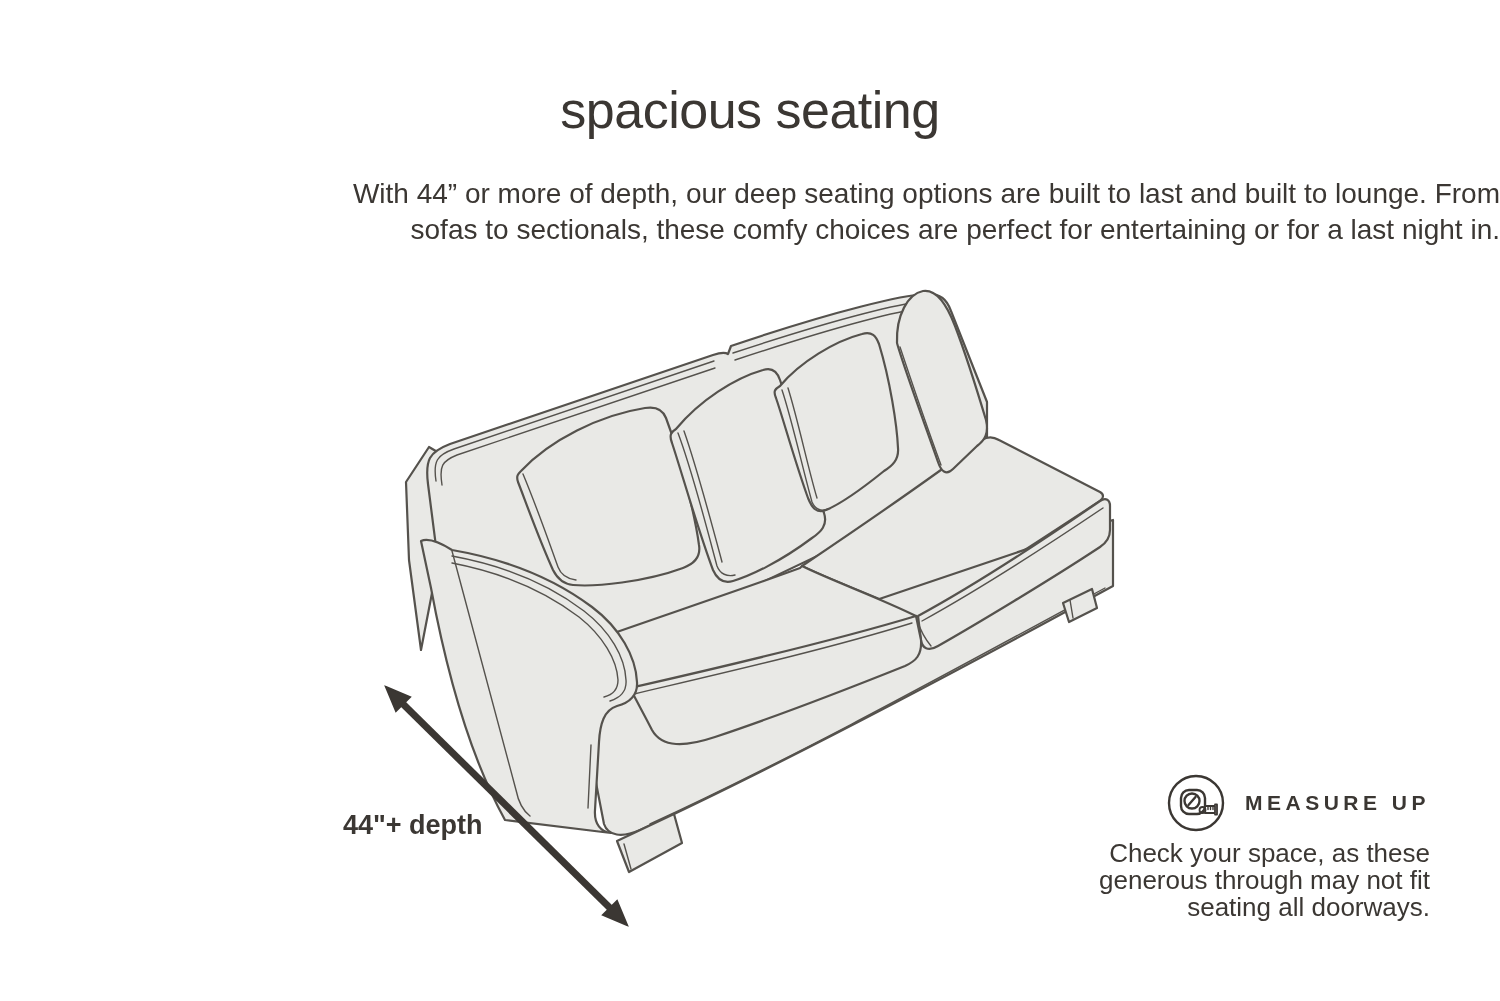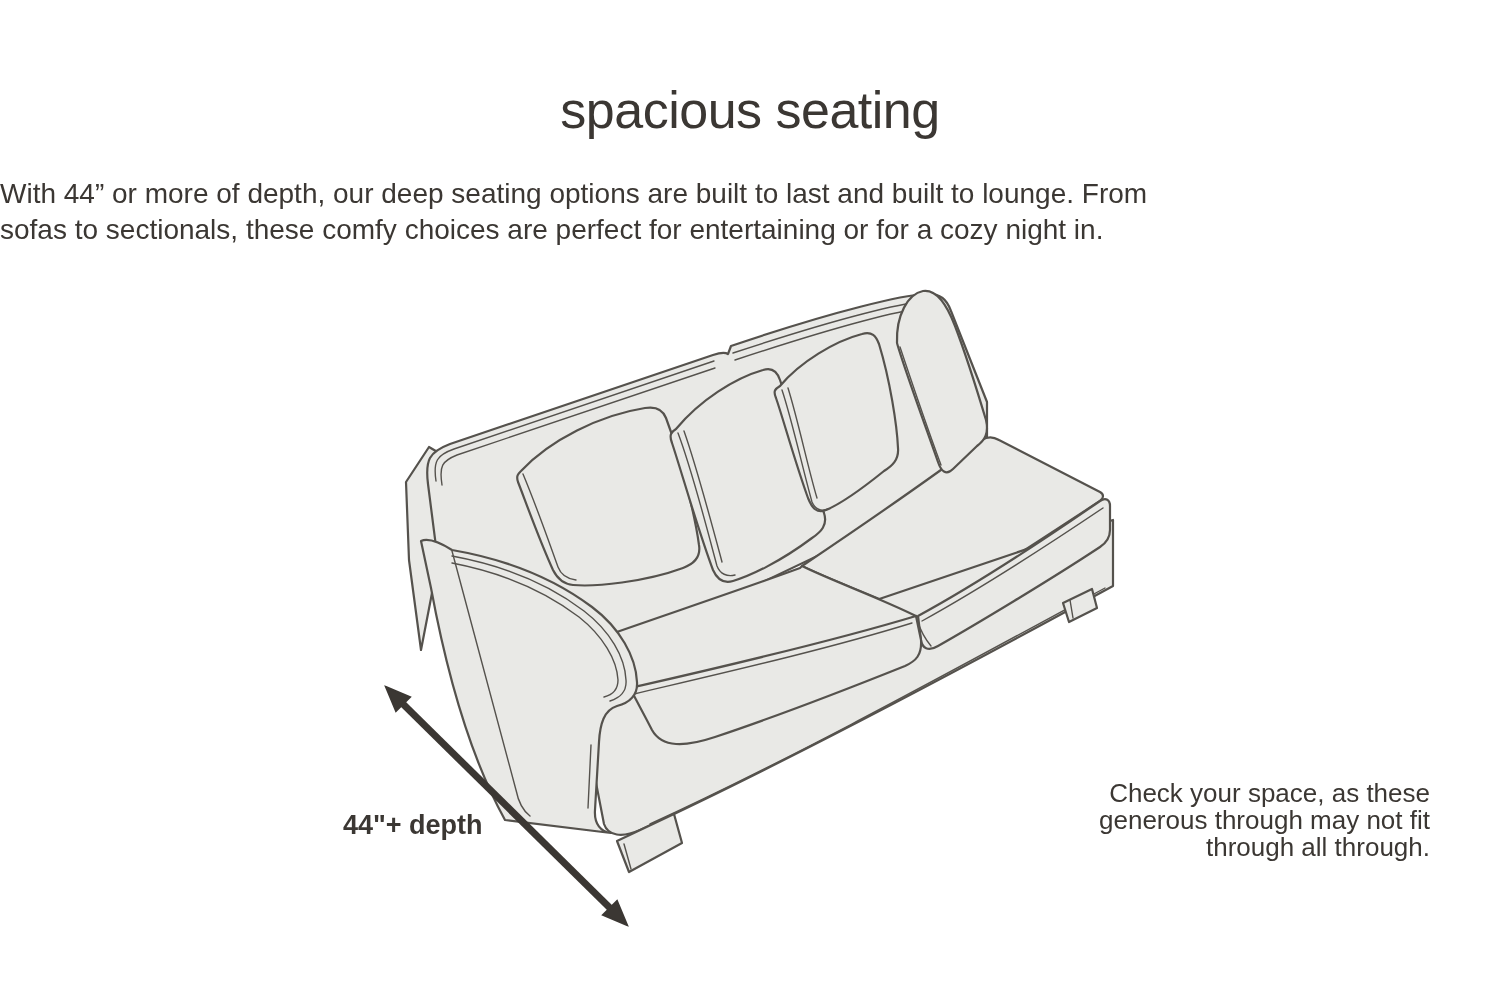--- a/index.html
+++ b/index.html
@@ -18,21 +18,21 @@
     color:var(--text);
   }
   .title{
     position:absolute;top:80px;left:0;width:100%;
     text-align:center;
     font-size:52px;font-weight:normal;letter-spacing:-0.5px;
     color:var(--text);
   }
   .intro{
     position:absolute;top:176px;left:0;width:100%;
-    text-align:left;
+    text-align:right;
     font-size:28px;line-height:36px;
     color:var(--text);
   }
   .sofa-svg{position:absolute;left:0;top:0;}
   .depth-label{
     position:absolute;left:343px;top:810px;
     font-size:27px;font-weight:bold;
     color:var(--text);
   }
   .measure{
@@ -51,21 +51,21 @@
 </style>
 </head>
 <body>
 
 <div class="canvas">
 
   <div class="title">spacious seating</div>
 
   <div class="intro">
     <div>With 44” or more of depth, our deep seating options are built to last and built to lounge. From</div>
-    <div>sofas to sectionals, these comfy choices are perfect for entertaining or for a cozy night in.</div>
+    <div>sofas to sectionals, these comfy choices are perfect for entertaining or for a last night in.</div>
   </div>
 
   <svg class="sofa-svg" width="1500" height="1001" viewBox="0 0 1500 1001">
     <g fill="var(--fill)" stroke="var(--line)" stroke-width="2.2" stroke-linejoin="round" stroke-linecap="round">
 
       <path d="M 406,482 L 429,447 L 446,457 L 438,562 L 421,650 L 409,560 Z"></path>
 
       <path d="M 560,665 L 452,672 L 428,484
                C 425,460 429,452 450,444
                L 713,355 C 719,353 725,352 728,354
@@ -180,20 +180,35 @@
     <g stroke="var(--text)" fill="var(--text)">
       <line x1="403" y1="704" x2="610" y2="908" stroke-width="7"></line>
       <path d="M 386,687 L 410,697 L 396,711 Z" stroke-width="2"></path>
       <path d="M 627,925 L 603,915 L 617,901 Z" stroke-width="2"></path>
     </g>
   </svg>
 
   <div class="depth-label">44"+ depth</div>
 
   <div class="measure">
+    <div class="measure-head">
+      <svg width="60" height="60" viewBox="0 0 60 60" fill="none" stroke="var(--text)" stroke-width="2.4" stroke-linecap="round" stroke-linejoin="round">
+        <circle cx="30" cy="30" r="27"></circle>
+        <rect x="15" y="17" width="24" height="24" rx="8"></rect>
+        <circle cx="26" cy="28" r="7.5"></circle>
+        <line x1="22.5" y1="32" x2="29.5" y2="24"></line>
+        <circle cx="36.5" cy="37" r="3" stroke-width="1.8"></circle>
+        <path d="M 39,33 L 49,33 L 49,40 L 39,40" stroke-width="1.8"></path>
+        <line x1="42" y1="33" x2="42" y2="36.5" stroke-width="1.4"></line>
+        <line x1="44.5" y1="33" x2="44.5" y2="36.5" stroke-width="1.4"></line>
+        <line x1="47" y1="33" x2="47" y2="36.5" stroke-width="1.4"></line>
+        <path d="M 49,31.5 L 51,31.5 L 51,41.5 L 49,41.5" stroke-width="1.8"></path>
+      </svg>
+      <div class="measure-title">MEASURE UP</div>
+    </div>
     <div class="measure-lines">
       <div>Check your space, as these</div>
       <div>generous through may not fit</div>
-      <div>through all through.</div>
+      <div>seating all doorways.</div>
     </div>
   </div>
 
 </div>
 
 </body></html>

